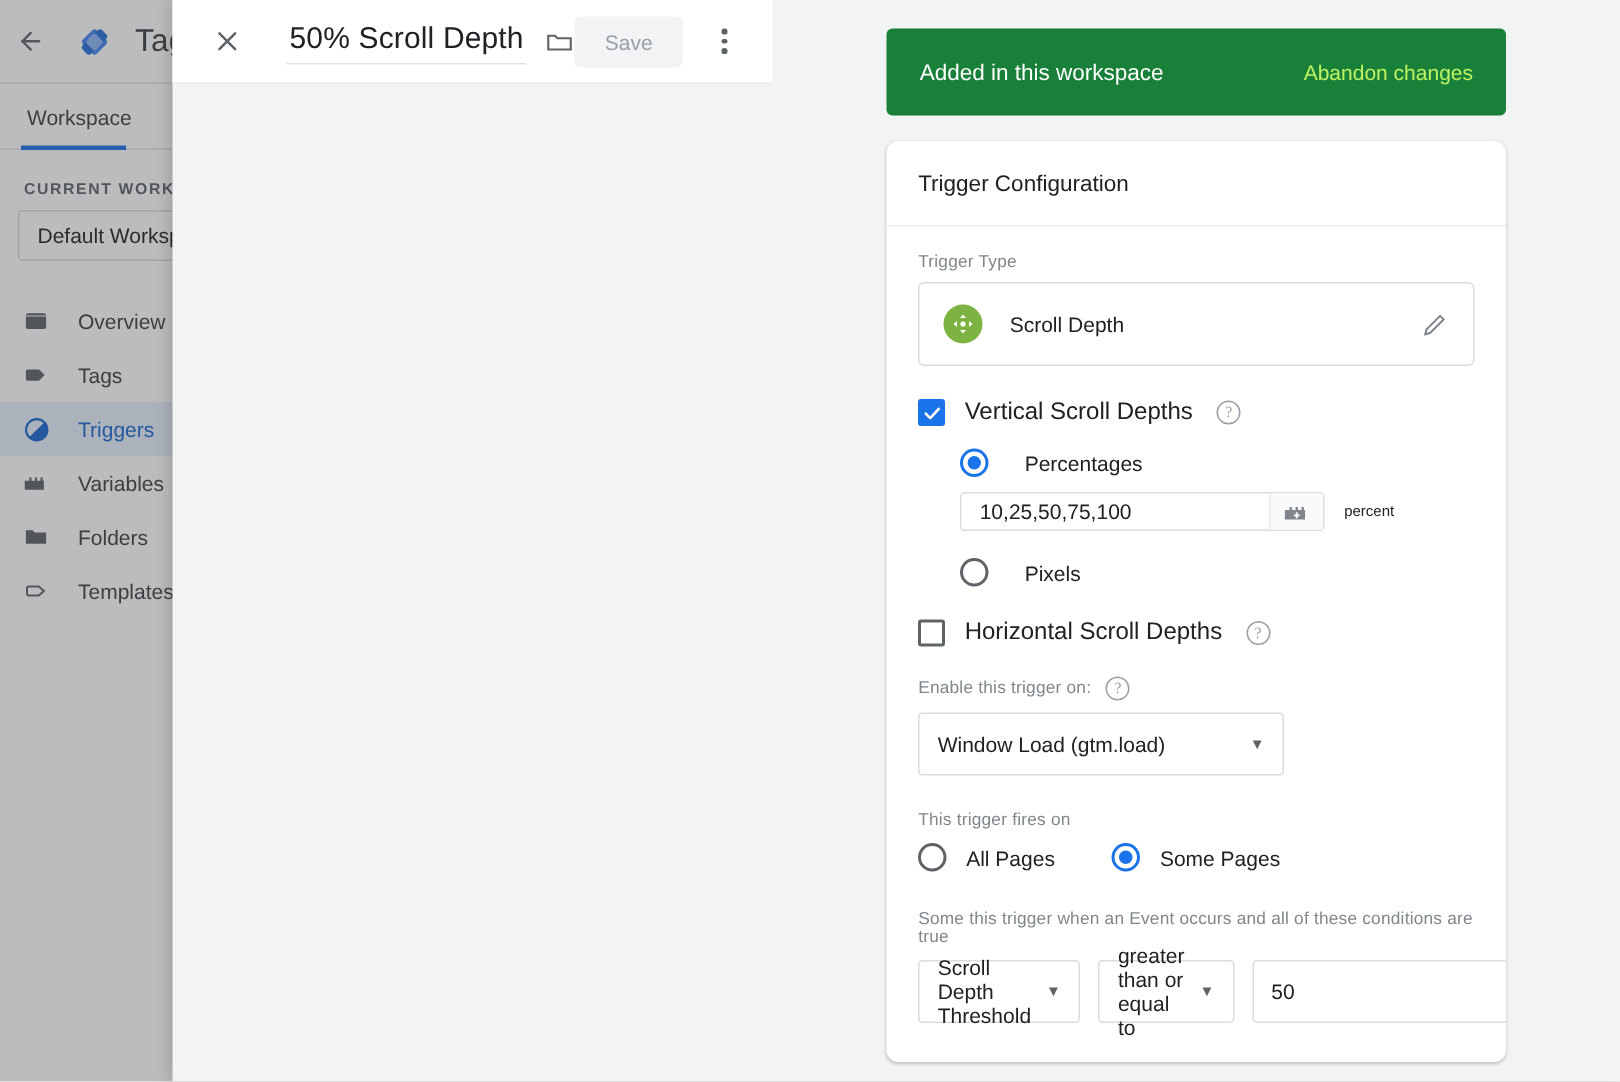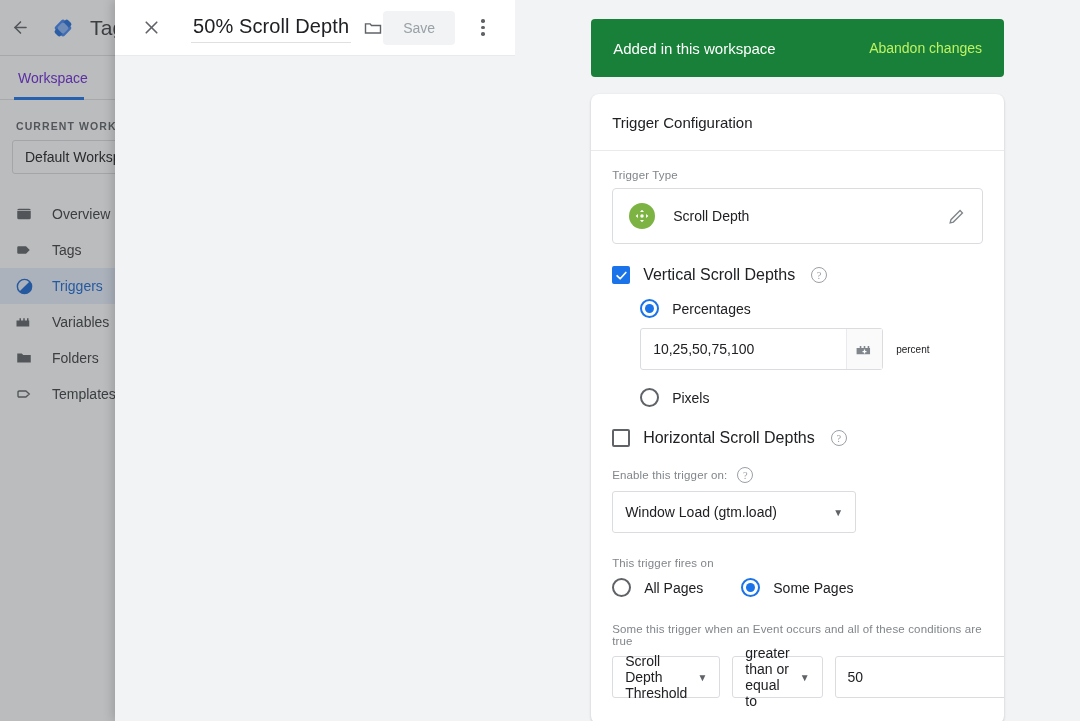--- a/index.html
+++ b/index.html
@@ -38,21 +38,21 @@
     white-space: nowrap; letter-spacing: .2px;
   }
 
   #app-tabs {
     position: absolute; left: 0; top: 56px; width: 1080px; height: 44px;
     background: #ffffff; border-bottom: 1px solid #e0e0e0;
   }
   .app-tab {
     position: absolute; left: 14px; top: 0; height: 44px;
     display: flex; align-items: center;
-    font-size: 14px; color: #6d28d9; cursor: pointer;
+    font-size: 14px; color: #404040; cursor: pointer;
     padding: 0 4px;
   }
   .app-tab-underline {
     position: absolute; left: 14px; top: 41px; width: 70px; height: 3px;
     background: #1a73e8;
   }
 
   #app-sidebar {
     position: absolute; left: 0; top: 100px; width: 240px; bottom: 0;
     background: #ffffff; padding-top: 16px;
@@ -179,38 +179,38 @@
   .cbox.unchecked { border: 2px solid #5f6368; background: transparent; }
   .cb-text { font-size: 16px; color: #202124; }
   .help-ico {
     width: 16px; height: 16px; border-radius: 50%;
     border: 1.3px solid #9aa0a6; color: #9aa0a6;
     font-size: 10.5px; display: flex; align-items: center; justify-content: center;
     cursor: pointer; flex: none; margin-left: 3px; font-family: "Liberation Serif", serif;
   }
 
   
-  .radio-row { display: flex; align-items: center; gap: 13px; }
+  .radio-row { display: flex; align-items: center; gap: 24px; }
   .radio {
     width: 19px; height: 19px; border-radius: 50%; flex: none;
     display: flex; align-items: center; justify-content: center; cursor: pointer;
     border: 2px solid #5f6368;
   }
   .radio.on { border-color: #1a73e8; }
   .radio.on::after {
     content: ""; width: 9px; height: 9px; border-radius: 50%; background: #1a73e8;
   }
   .radio-text { font-size: 14px; color: #202124; }
 
   .indent { margin-left: 28px; }
 
   
   .val-row { display: flex; align-items: center; gap: 13px; margin: 10px 0 0 28px; }
   .val-field {
-    display: flex; align-items: stretch; width: 243px; height: 42px;
+    display: flex; align-items: stretch; width: 243px; height: 26px;
     border: 1px solid #dadce0; border-radius: 3px; background: #fff;
   }
   .val-field input {
     flex: 1; border: none; outline: none; padding: 0 12px;
     font-size: 14px; color: #202124; font-family: inherit; background: transparent;
   }
   .picker-btn {
     width: 42px; border-left: 1px solid #e8eaed; background: #fafafa;
     display: flex; align-items: center; justify-content: center; cursor: pointer;
   }

